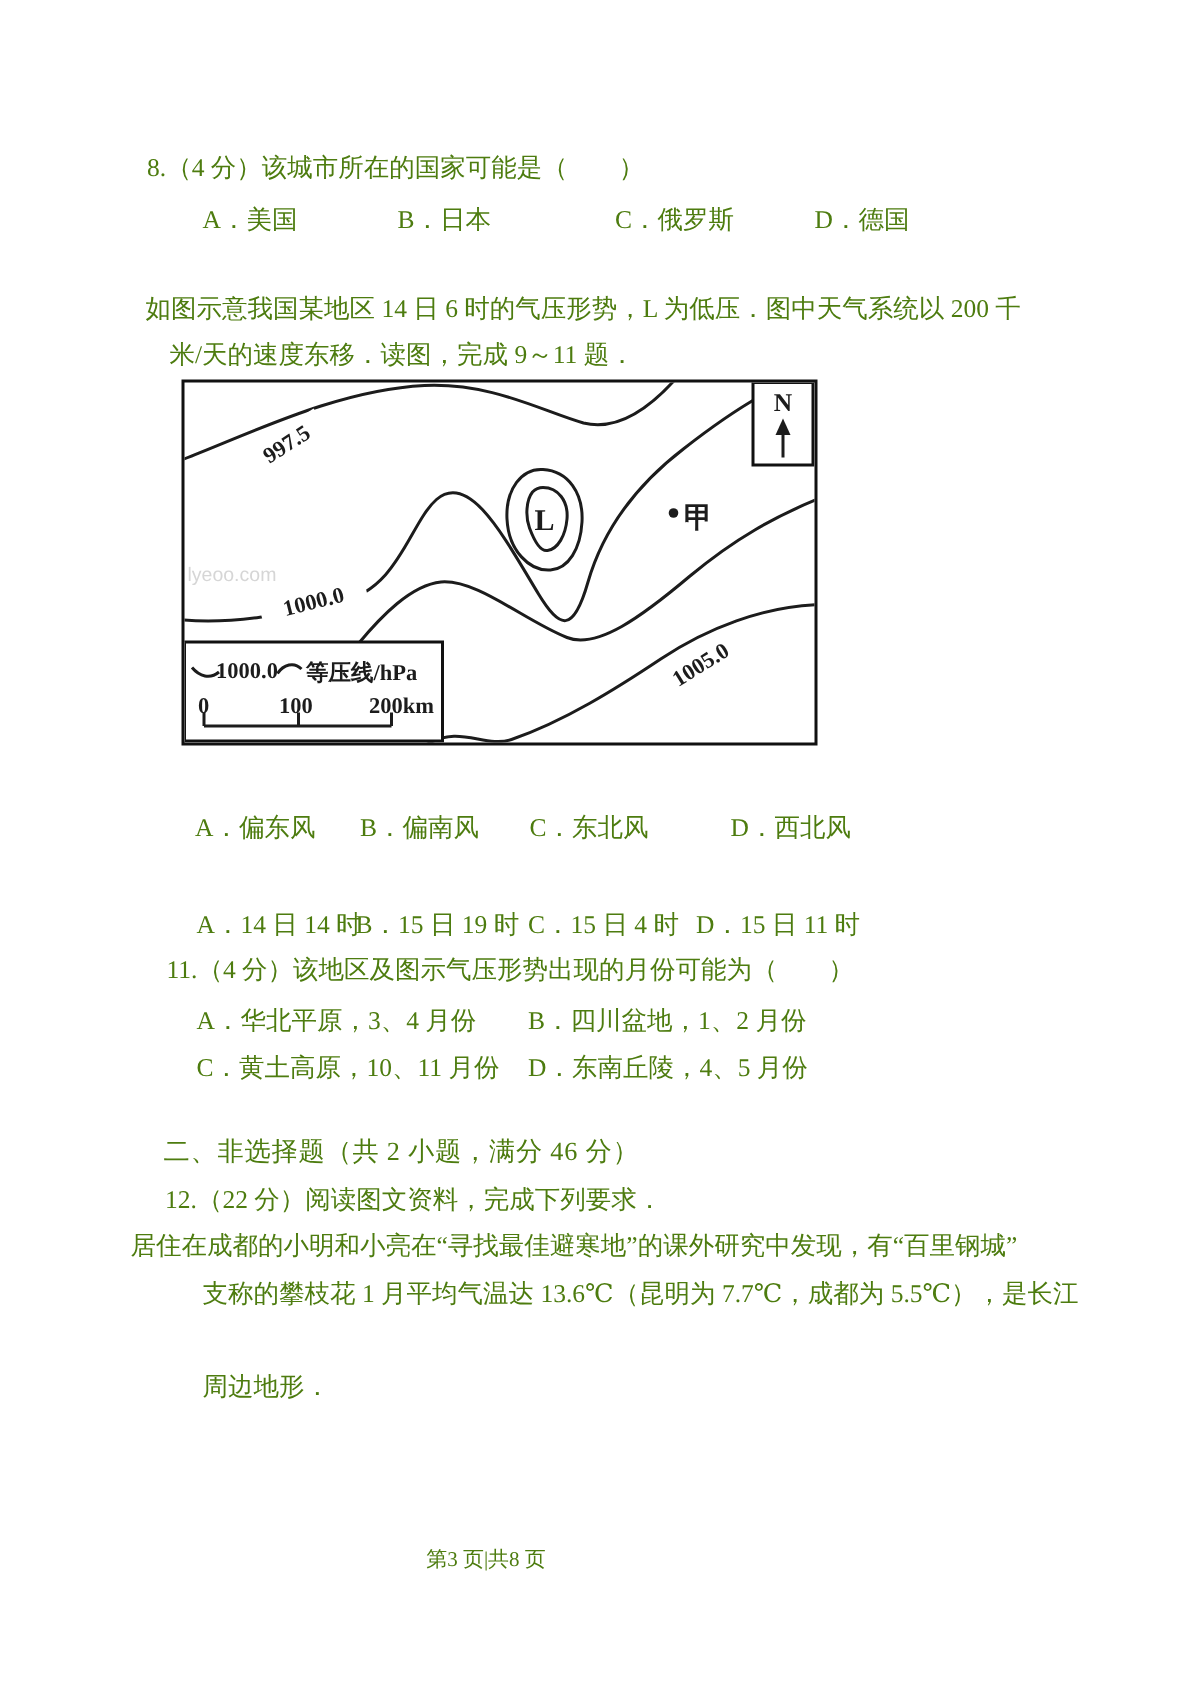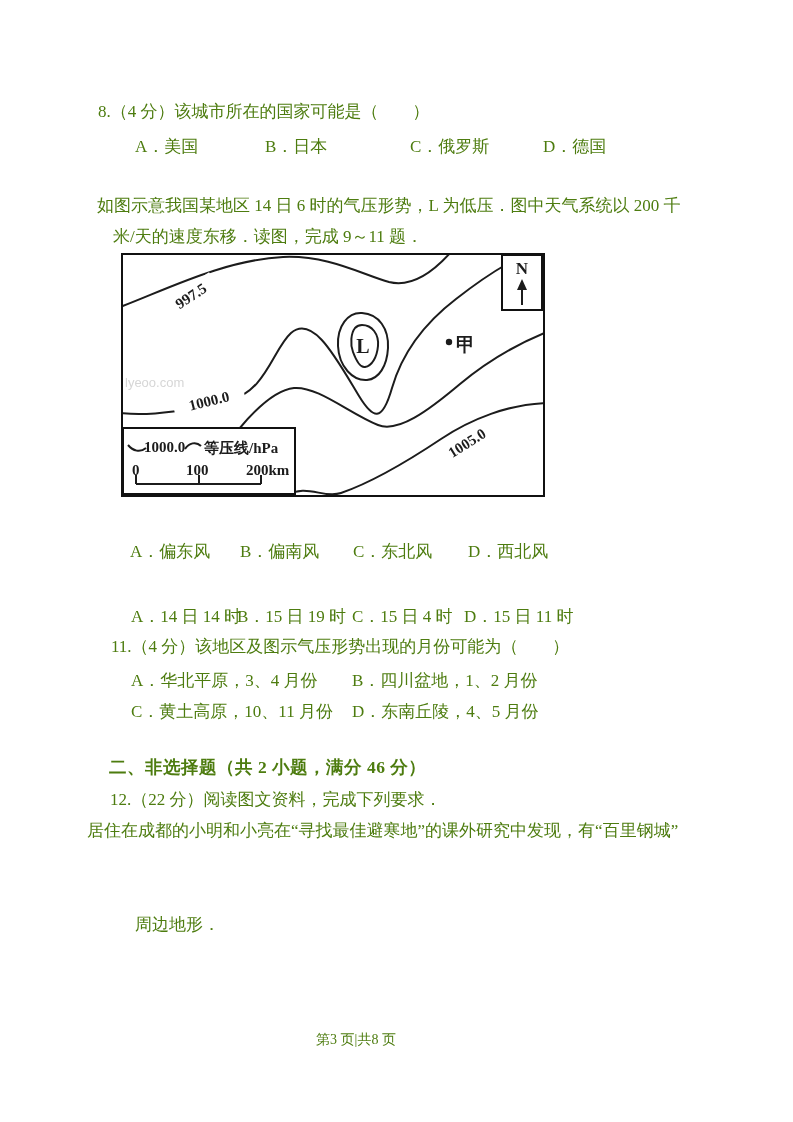--- a/index.html
+++ b/index.html
@@ -2,22 +2,22 @@
 <html><head>
 <meta charset="utf-8">
 <style>
   html,body{margin:0;padding:0;background:#fff;}
   .page{
     position:relative;width:793px;height:1122px;background:#ffffff;
     font-family:"Liberation Serif","DejaVu Serif",serif;
     color:#4d7c0f;font-size:17px;overflow:hidden;
   }
   .line{position:absolute;white-space:nowrap;line-height:20px;}
-  .section-head{font-size:17.5px;font-weight:bold;letter-spacing:0.5px;}
-  .footer{position:absolute;left:0;width:648px;text-align:center;font-size:14px;margin-left:32px;}
+  .section-head{font-size:17.5px;font-weight:normal;letter-spacing:0.5px;}
+  .footer{position:absolute;left:0;width:648px;text-align:center;font-size:14px;}
   .mapbox{
     position:absolute;left:121px;top:253px;width:424px;height:244px;
     border:2px solid #111;box-sizing:border-box;background:#fff;
   }
   .mapbox svg{display:block;}
   .contour{fill:none;stroke:#1c1c1c;stroke-width:2;stroke-linecap:round;}
   .thinline{fill:none;stroke:#1c1c1c;stroke-width:2;}
   .iso-label{font-family:"Liberation Serif","DejaVu Serif",serif;font-size:15px;font-weight:bold;fill:#1c1c1c;}
   .map-cjk{font-family:"Liberation Serif","DejaVu Serif",serif;font-weight:bold;fill:#1c1c1c;}
   .legend-txt{font-family:"Liberation Serif","DejaVu Serif",serif;font-size:15px;font-weight:bold;fill:#1c1c1c;}
@@ -94,34 +94,35 @@
           <line x1="76" y1="220" x2="76" y2="229" stroke="#1c1c1c" stroke-width="2"></line>
           <line x1="138" y1="220" x2="138" y2="229" stroke="#1c1c1c" stroke-width="2"></line>
         </g>
       </g>
     </svg>
   </div>
 
   <div class="line" style="left:130px;top:542px">A．偏东风</div>
   <div class="line" style="left:240px;top:542px">B．偏南风</div>
   <div class="line" style="left:353px;top:542px">C．东北风</div>
-  <div class="line" style="left:468px;top:542px">D．西北风</div>
+  <div class="line" style="left:487px;top:542px">D．西北风</div>
 
   <div class="line" style="left:131px;top:607px">A．14 日 14 时</div>
   <div class="line" style="left:237px;top:607px">B．15 日 19 时</div>
   <div class="line" style="left:352px;top:607px">C．15 日 4 时</div>
   <div class="line" style="left:464px;top:607px">D．15 日 11 时</div>
 
   <div class="line" style="left:111px;top:637px">11.（4 分）该地区及图示气压形势出现的月份可能为（　　）</div>
   <div class="line" style="left:131px;top:671px">A．华北平原，3、4 月份</div>
   <div class="line" style="left:352px;top:671px">B．四川盆地，1、2 月份</div>
   <div class="line" style="left:131px;top:702px">C．黄土高原，10、11 月份</div>
   <div class="line" style="left:352px;top:702px">D．东南丘陵，4、5 月份</div>
 
   <div class="line section-head" style="left:109px;top:757px">二、非选择题（共 2 小题，满分 46 分）</div>
 
   <div class="line" style="left:110px;top:790px">12.（22 分）阅读图文资料，完成下列要求．</div>
   <div class="line" style="left:87px;top:821px">居住在成都的小明和小亮在“寻找最佳避寒地”的课外研究中发现，有“百里钢城”</div>
+  <div class="line" style="left:135px;top:853px">支称的攀枝花 1 月平均气温达 13.6℃（昆明为 7.7℃，成都为 5.5℃），是长江</div>
   <div class="line" style="left:135px;top:915px">周边地形．</div>
 
   <div class="footer" style="top:1031px">第3 页|共8 页</div>
 
 </div>
 
 </body></html>

